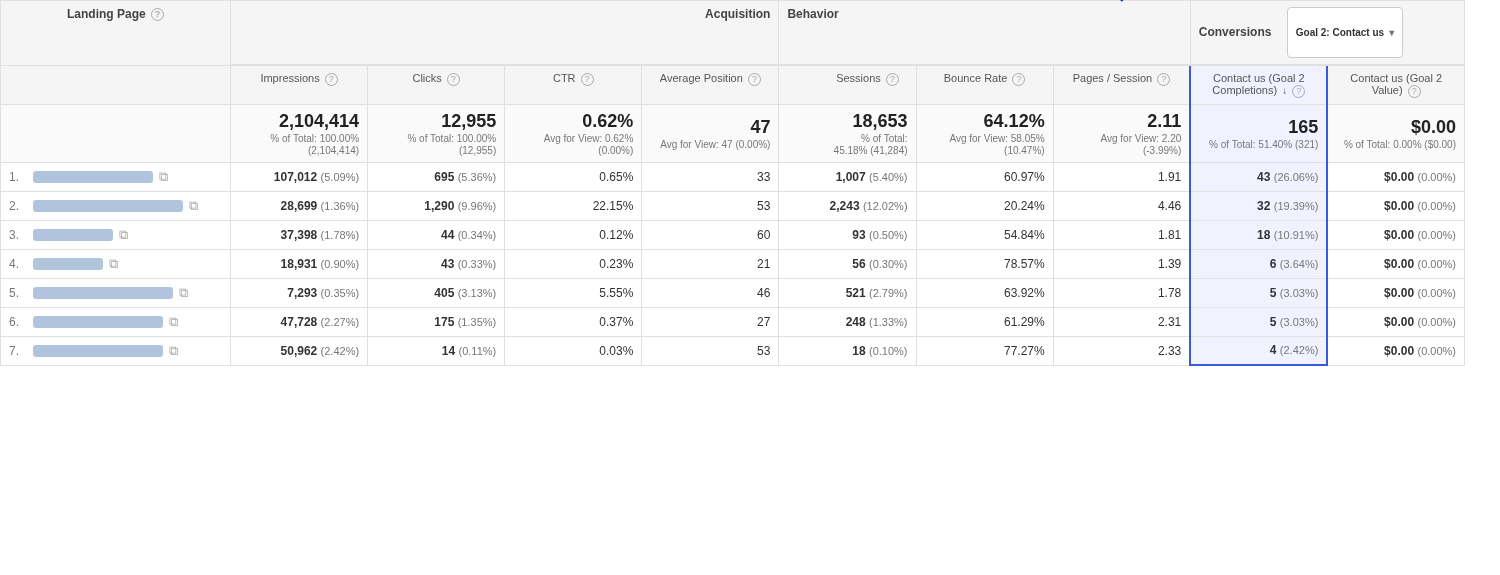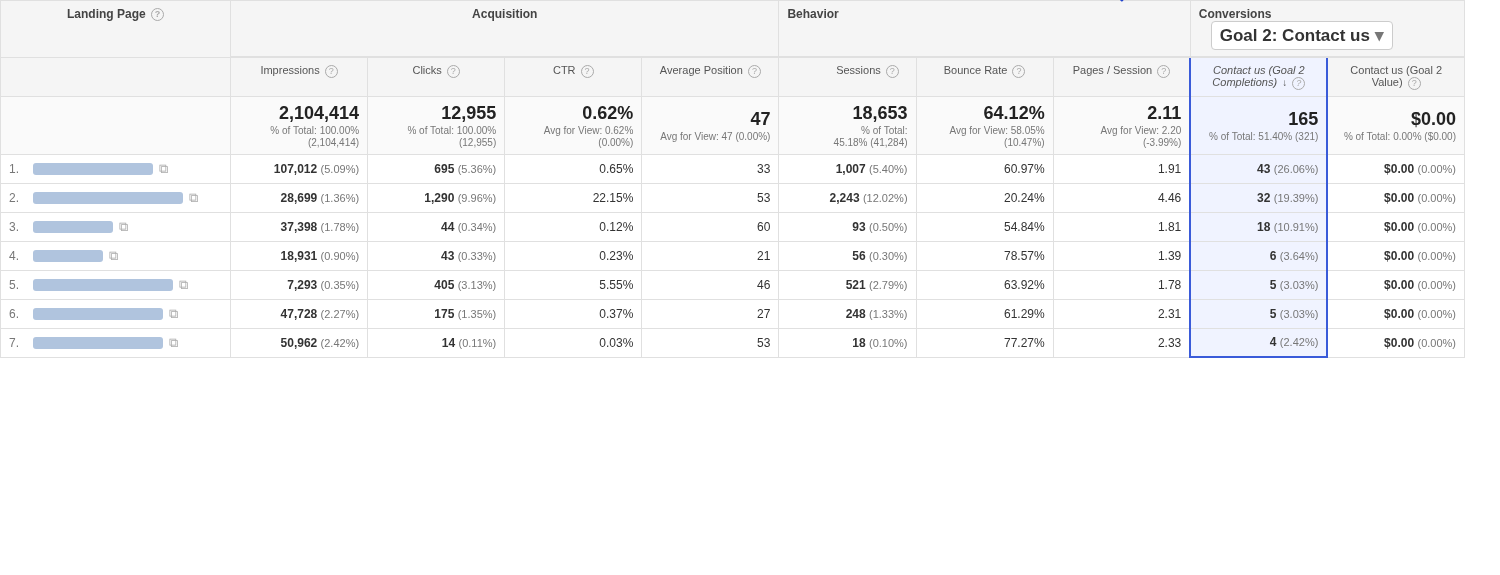--- a/index.html
+++ b/index.html
@@ -123,23 +123,23 @@
     .highlighted-top {
       border-top: 2.5px solid #3a5bd9;
       border-left: 2.5px solid #3a5bd9;
       border-right: 2.5px solid #3a5bd9;
     }
     .goal-dropdown {
       display: inline-flex;
       align-items: center;
       border: 1px solid #ccc;
       border-radius: 4px;
-      padding: 3px 8px;
+      padding: 19px 8px;
       background: #fff;
-      font-size: 17px;
+      font-size: 10px;
       color: #333;
       cursor: pointer;
       white-space: nowrap;
     }
     .goal-dropdown .chevron {
       margin-left: 5px;
       color: #777;
     }
 
     .help-icon {
@@ -169,21 +169,21 @@
 
 <div class="container">
   <table>
 
     <thead>
       <tr class="group-header">
         <th class="col-landing" rowspan="1">
           <span>Landing Page</span>
           <span class="help-icon">?</span>
         </th>
-        <th colspan="4" style="text-align:center; border-bottom: 2px solid #e0e0e0;">
+        <th colspan="4" style="text-align:right; border-bottom: 2px solid #e0e0e0;">
           <span>Acquisition</span>
         </th>
         <th colspan="3" style="text-align:left; border-bottom: 2px solid #e0e0e0;">
           <span>Behavior</span>
         </th>
         <th colspan="2" style="text-align:left; border-bottom: 2px solid #e0e0e0; position:relative;">
           
           <svg width="130" height="32" style="position:absolute; top:-28px; left:-80px;" viewBox="0 0 130 32">
             <defs>
               <marker id="arrowhead" markerWidth="8" markerHeight="6" refX="8" refY="3" orient="auto">
@@ -225,21 +225,21 @@
           <span class="help-icon">?</span>
         </th>
         <th class="col-bounce">
           <span>Bounce Rate</span>
           <span class="help-icon">?</span>
         </th>
         <th class="col-pages">
           <span>Pages / Session</span>
           <span class="help-icon">?</span>
         </th>
-        <th class="col-completions highlighted-top" style="border-top: 2.5px solid #3a5bd9; border-left: 2.5px solid #3a5bd9; border-right: 2.5px solid #3a5bd9; background:#f0f3ff;font-style:italic;">
+        <th class="col-completions highlighted-top" style="border-top: 2.5px solid #3a5bd9; border-left: 2.5px solid #3a5bd9; border-right: 2.5px solid #3a5bd9; background:#f0f3ff;">
           <span>Contact us (Goal 2 Completions)</span>
           <span class="sort-arrow">↓</span>
           <span class="help-icon">?</span>
         </th>
         <th class="col-value">
           <span>Contact us (Goal 2 Value)</span>
           <span class="help-icon">?</span>
         </th>
       </tr>
 

